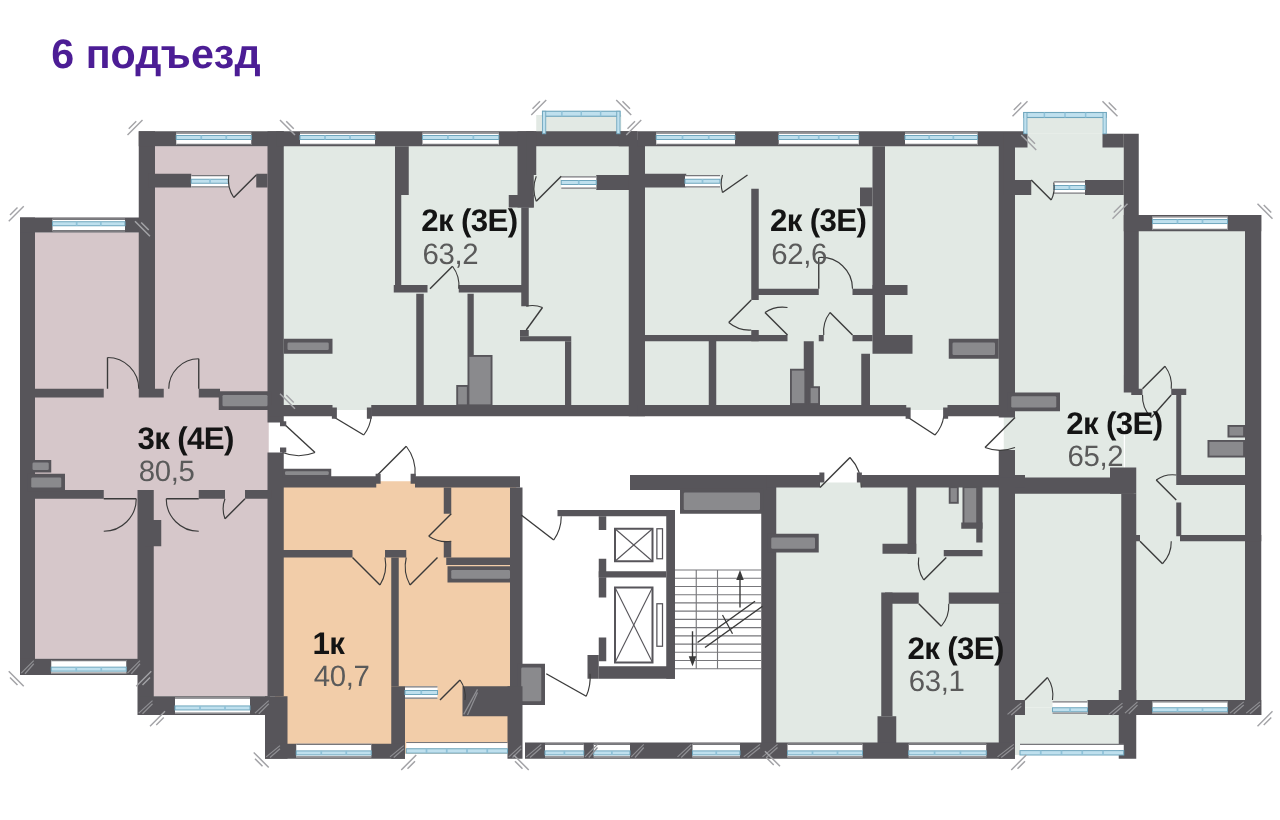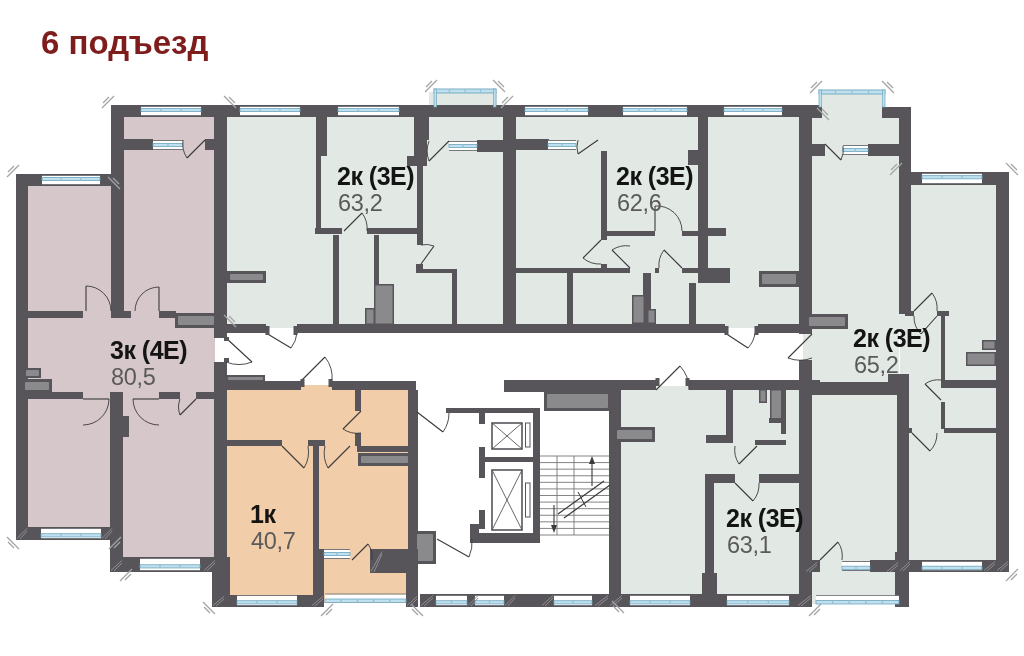--- a/index.html
+++ b/index.html
@@ -529,13 +529,13 @@
 <text x="338" y="211" font-family="Liberation Sans, sans-serif" font-size="23.5" fill="#5a5a5a" letter-spacing="-0.3">63,2</text>
 <text x="616" y="185" font-family="Liberation Sans, sans-serif" font-size="25" font-weight="bold" fill="#141414" letter-spacing="-0.5">2к (3Е)</text>
 <text x="617" y="211" font-family="Liberation Sans, sans-serif" font-size="23.5" fill="#5a5a5a" letter-spacing="-0.3">62,6</text>
 <text x="853" y="347" font-family="Liberation Sans, sans-serif" font-size="25" font-weight="bold" fill="#141414" letter-spacing="-0.5">2к (3Е)</text>
 <text x="854" y="373" font-family="Liberation Sans, sans-serif" font-size="23.5" fill="#5a5a5a" letter-spacing="-0.3">65,2</text>
 <text x="726" y="527" font-family="Liberation Sans, sans-serif" font-size="25" font-weight="bold" fill="#141414" letter-spacing="-0.5">2к (3Е)</text>
 <text x="727" y="553" font-family="Liberation Sans, sans-serif" font-size="23.5" fill="#5a5a5a" letter-spacing="-0.3">63,1</text>
 <text x="250" y="523" font-family="Liberation Sans, sans-serif" font-size="25" font-weight="bold" fill="#141414" letter-spacing="-0.5">1к</text>
 <text x="251" y="549" font-family="Liberation Sans, sans-serif" font-size="23.5" fill="#5a5a5a" letter-spacing="-0.3">40,7</text>
 </svg>
-<div style="position:absolute;left:41px;top:24px;font-family:'Liberation Sans',sans-serif;font-weight:bold;font-size:33px;color:#7f1d1d;">6 подъезд</div>
+<div style="position:absolute;left:41px;top:24px;font-family:'Liberation Sans',sans-serif;font-weight:bold;font-size:33px;color:#4c1d95;">6 подъезд</div>
 </div>
 </body></html>

